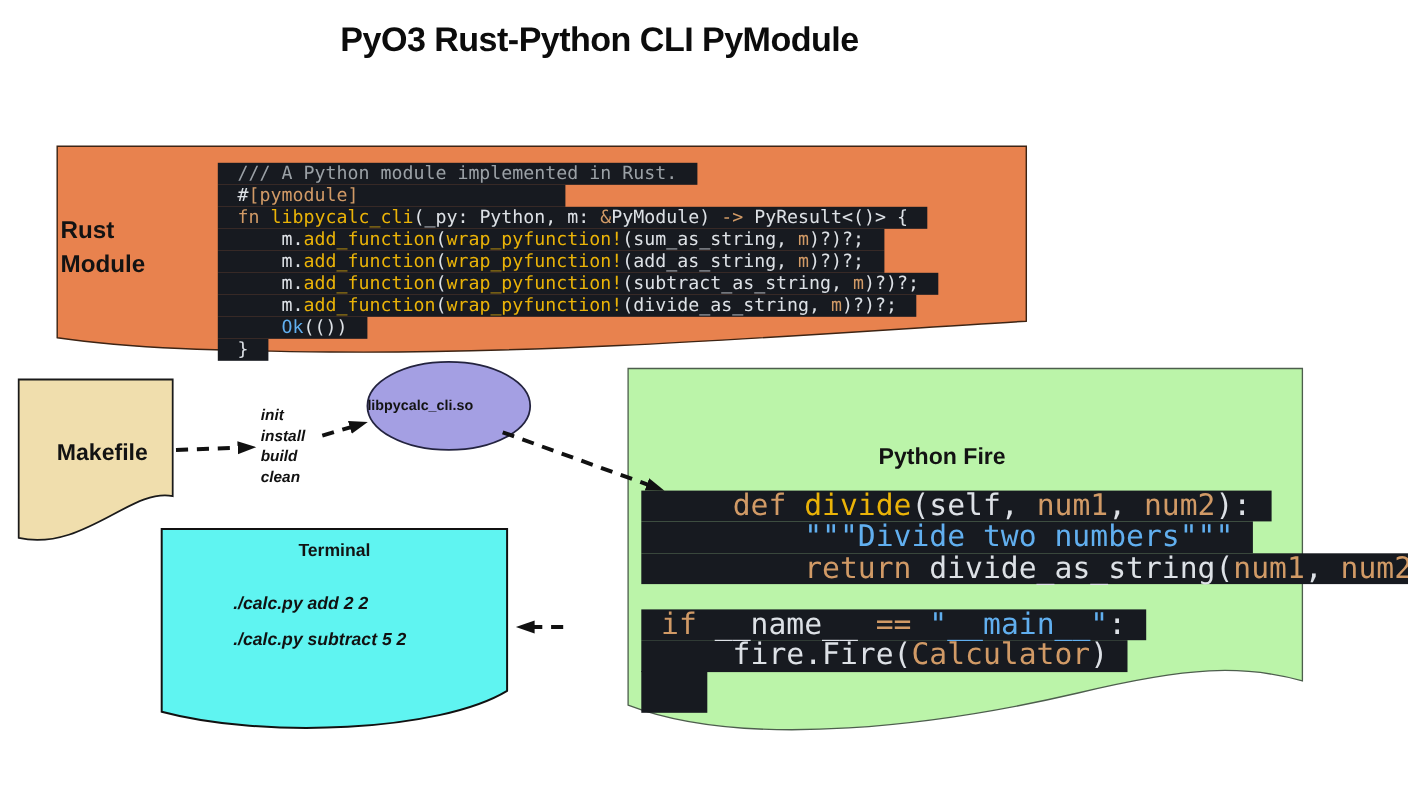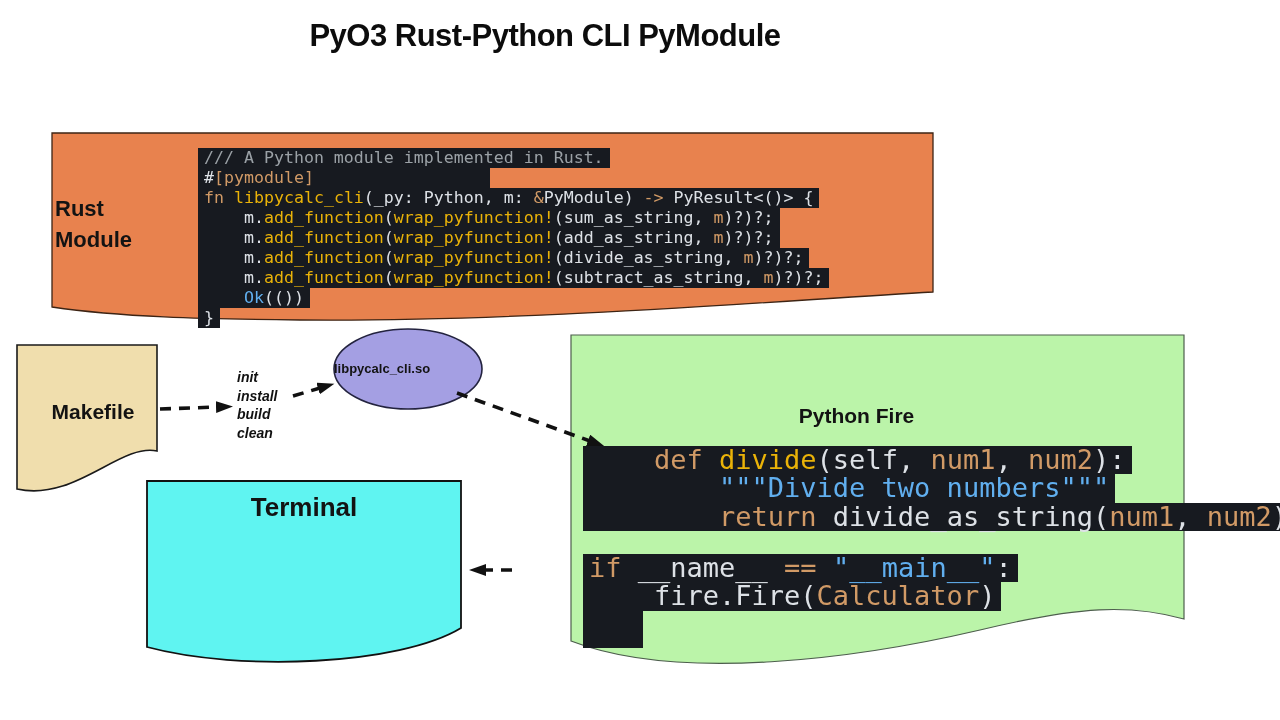--- a/index.html
+++ b/index.html
@@ -5,29 +5,29 @@
   html,body{margin:0;padding:0;background:#fff;}
   #canvas{position:relative;width:1280px;height:720px;overflow:hidden;
           font-family:"Liberation Sans",sans-serif;background:#fff;}
   #shapes{position:absolute;left:0;top:0;}
   .abs{position:absolute;}
   .title{left:195px;top:18px;width:700px;text-align:center;
          font-size:31px;font-weight:bold;color:#0c0c0c;letter-spacing:-0.5px;}
   .shape-label{font-weight:bold;color:#131313;}
   .rust-label{left:55px;top:193px;width:112px;font-size:22px;line-height:31px;}
   .makefile-label{left:17px;top:400px;width:152px;text-align:center;font-size:21px;}
-  .terminal-label{left:147px;top:492px;width:314px;text-align:center;font-size:26px;}
+  .terminal-label{left:147px;top:492px;width:314px;text-align:center;font-size:16px;}
   .pyfire-label{left:550px;top:404px;width:613px;text-align:center;font-size:21px;}
   .ellipse-label{left:334px;top:361px;width:148px;text-align:left;font-size:13px;}
   .targets{left:237px;top:368px;font-size:14px;font-weight:bold;font-style:italic;
            line-height:18.5px;color:#111;}
   .terminal-cmds{left:212px;top:534px;font-size:16px;font-weight:bold;font-style:italic;
                  color:#111;line-height:32px;}
   .codeblock{position:absolute;}
-  .code-line{display:table;white-space:pre;background:#171a20;padding:0 6px;}
+  .code-line{display:table;white-space:pre;background:#171a20;padding:0 18px;}
   .rust-code{left:198px;top:148px;font-family:"DejaVu Sans Mono",monospace;
              font-size:16.6px;line-height:20px;}
   .py-code{font-family:"DejaVu Sans Mono",monospace;font-size:27px;line-height:28.4px;}
   .py-code-1{left:583px;top:446px;}
   .py-code-2{left:583px;top:554px;}
   .code-stub{left:583px;top:610px;width:60px;height:38px;background:#171a20;}
   .tok-c{color:#9ba1a6}
   .tok-o{color:#d19a66}
   .tok-p{color:#eab308}
   .tok-w{color:#dde1e6}
@@ -63,38 +63,42 @@
 
   <div class="abs title">PyO3 Rust-Python CLI PyModule</div>
 
   <div class="abs shape-label rust-label">Rust Module</div>
   <div class="abs codeblock rust-code">
       <div class="code-line"><span class="tok-c">/// A Python module implemented in Rust.</span></div>
       <div class="code-line"><span class="tok-w">#</span><span class="tok-o">[pymodule]</span><span class="tok-w">                 </span></div>
       <div class="code-line"><span class="tok-o">fn </span><span class="tok-p">libpycalc_cli</span><span class="tok-w">(_py: Python, m: </span><span class="tok-o">&amp;</span><span class="tok-w">PyModule) </span><span class="tok-o">-&gt; </span><span class="tok-w">PyResult&lt;()&gt; {</span></div>
       <div class="code-line"><span class="tok-w">    m.</span><span class="tok-p">add_function</span><span class="tok-w">(</span><span class="tok-p">wrap_pyfunction!</span><span class="tok-w">(sum_as_string,</span><span class="tok-o"> m</span><span class="tok-w">)?)?;</span></div>
       <div class="code-line"><span class="tok-w">    m.</span><span class="tok-p">add_function</span><span class="tok-w">(</span><span class="tok-p">wrap_pyfunction!</span><span class="tok-w">(add_as_string,</span><span class="tok-o"> m</span><span class="tok-w">)?)?;</span></div>
+      <div class="code-line"><span class="tok-w">    m.</span><span class="tok-p">add_function</span><span class="tok-w">(</span><span class="tok-p">wrap_pyfunction!</span><span class="tok-w">(subtract_as_string,</span><span class="tok-o"> m</span><span class="tok-w">)?)?;</span></div>
       <div class="code-line"><span class="tok-w">    m.</span><span class="tok-p">add_function</span><span class="tok-w">(</span><span class="tok-p">wrap_pyfunction!</span><span class="tok-w">(divide_as_string,</span><span class="tok-o"> m</span><span class="tok-w">)?)?;</span></div>
-      <div class="code-line"><span class="tok-w">    m.</span><span class="tok-p">add_function</span><span class="tok-w">(</span><span class="tok-p">wrap_pyfunction!</span><span class="tok-w">(subtract_as_string,</span><span class="tok-o"> m</span><span class="tok-w">)?)?;</span></div>
       <div class="code-line"><span class="tok-w">    </span><span class="tok-b">Ok</span><span class="tok-w">(())</span></div>
       <div class="code-line"><span class="tok-w">}</span></div>
     </div>
 
   <div class="abs shape-label makefile-label">Makefile</div>
 
   <div class="abs targets">
     <div>init</div>
     <div>install</div>
     <div>build</div>
     <div>clean</div>
   </div>
 
   <div class="abs shape-label ellipse-label">libpycalc_cli.so</div>
 
   <div class="abs shape-label terminal-label">Terminal</div>
+  <div class="abs terminal-cmds">
+    <div>./calc.py add 2 2</div>
+    <div>./calc.py subtract 5 2</div>
+  </div>
 
   <div class="abs shape-label pyfire-label">Python Fire</div>
   <div class="abs codeblock py-code py-code-1">
       <div class="code-line"><span class="tok-w">    </span><span class="tok-o">def </span><span class="tok-p">divide</span><span class="tok-w">(self, </span><span class="tok-o">num1</span><span class="tok-w">, </span><span class="tok-o">num2</span><span class="tok-w">):</span></div>
       <div class="code-line"><span class="tok-w">        </span><span class="tok-b">"""Divide two numbers"""</span></div>
       <div class="code-line"><span class="tok-w">        </span><span class="tok-o">return </span><span class="tok-w">divide_as_string(</span><span class="tok-o">num1</span><span class="tok-w">, </span><span class="tok-o">num2</span><span class="tok-w">)</span></div>
     </div>
   <div class="abs codeblock py-code py-code-2">
       <div class="code-line"><span class="tok-o">if </span><span class="tok-w">__name__ </span><span class="tok-o">== </span><span class="tok-b">"__main__"</span><span class="tok-w">:</span></div>
       <div class="code-line"><span class="tok-w">    fire.Fire(</span><span class="tok-o">Calculator</span><span class="tok-w">)</span></div>

